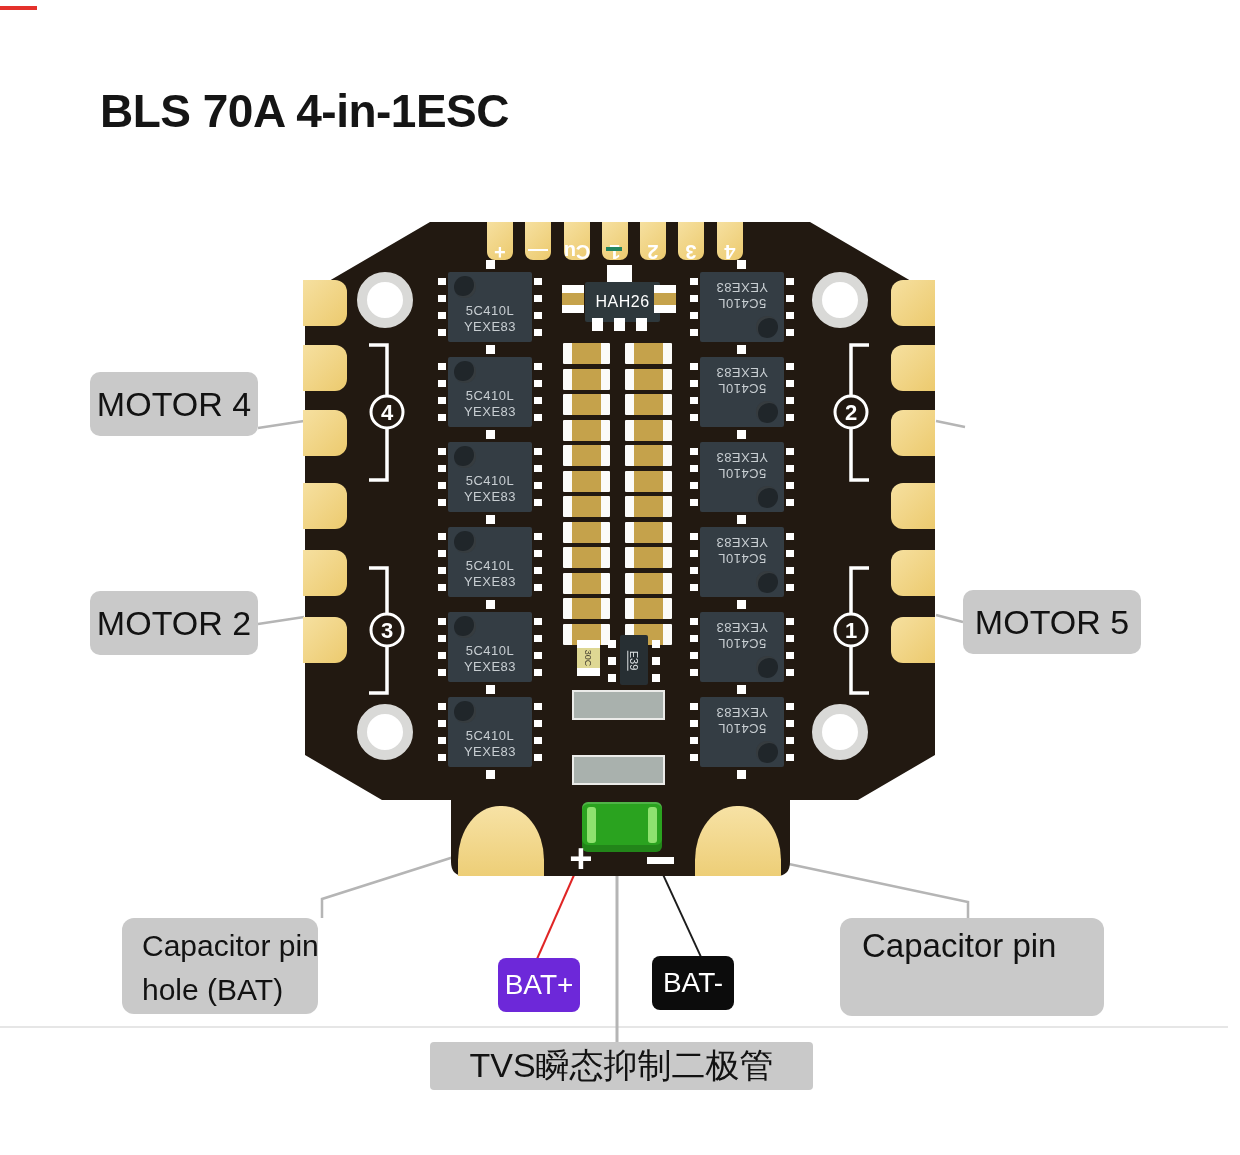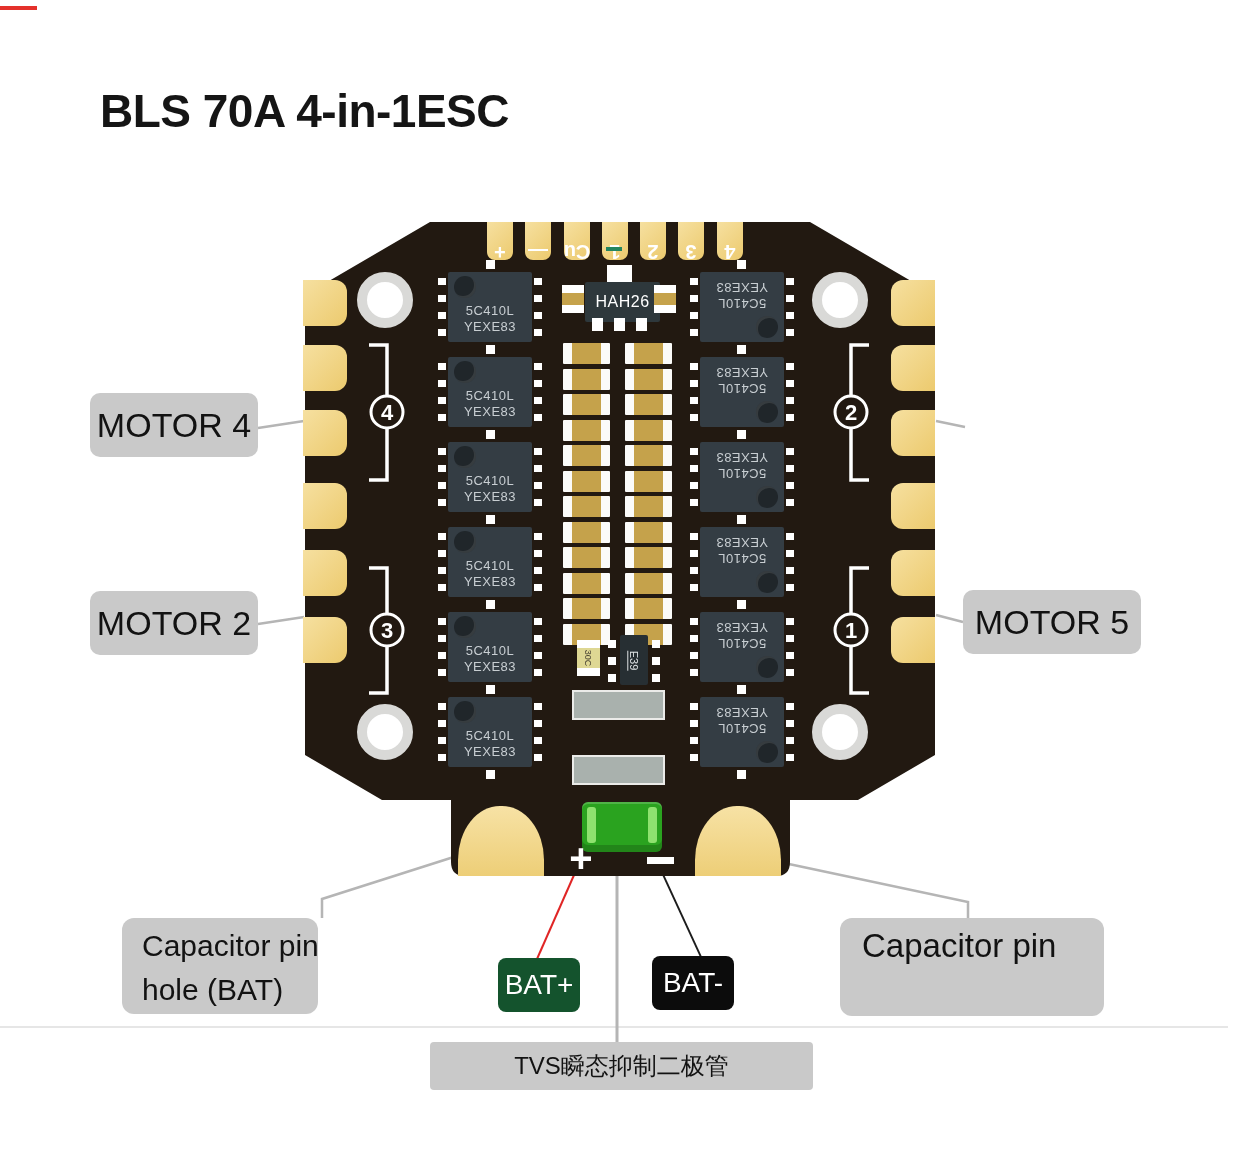--- a/index.html
+++ b/index.html
@@ -96,21 +96,21 @@
     font-weight:bold; text-align:center; line-height:40px; }
   .bminus { position:absolute; left:344px; top:637px; width:27px; height:7px; background:#fff; }
 
   
   .callout { position:absolute; z-index:3; background:#c9c9c9; color:#121212; }
   .motorbox { width:178px; height:64px; border-radius:10px; font-size:34px;
     display:flex; align-items:center; justify-content:center; white-space:nowrap; }
   .capbox { border-radius:12px; }
   .capbox p { white-space:nowrap; }
   .batbox { border-radius:8px; color:#fff; font-size:28px; display:flex; align-items:center; justify-content:center; }
-  .tvsbox { border-radius:4px; font-size:24px; display:flex; align-items:center; justify-content:center; white-space:nowrap; }
+  .tvsbox { border-radius:4px; font-size:34px; display:flex; align-items:center; justify-content:center; white-space:nowrap; }
 </style>
 </head>
 <body>
 
 <div class="page">
 
   <div class="red-dash"></div>
   <div class="title">BLS 70A 4-in-1ESC</div>
   <div class="baseline"></div>
 
@@ -364,30 +364,30 @@
     <div class="bigpad" style="left:155px"></div>
     <div class="bigpad" style="left:392px"></div>
     <div class="tvs-comp">
         <div class="gl a"></div>
         <div class="gl b"></div>
       </div>
     <div class="bplus">+</div>
     <div class="bminus"></div>
   </div>
 
-  <div class="callout motorbox" style="left:90px;top:393px;width:168px">MOTOR 4</div>
+  <div class="callout motorbox" style="left:90px;top:372px;width:168px">MOTOR 4</div>
   <div class="callout motorbox" style="left:90px;top:591px;width:168px">MOTOR 2</div>
   <div class="callout motorbox" style="left:963px;top:590px;width:178px">MOTOR 5</div>
 
   <div class="callout capbox" style="left:122px;top:918px;width:196px;height:96px;font-size:30px;line-height:44px;padding:6px 0 0 20px">
     <p>Capacitor pin</p>
     <p>hole (BAT)</p>
   </div>
   <div class="callout capbox" style="left:840px;top:918px;width:264px;height:98px;font-size:33px;line-height:46px;padding:5px 0 0 22px">
     <p>Capacitor pin</p>
   </div>
 
-  <div class="callout batbox" style="left:498px;top:958px;width:82px;height:54px;background:#14532d">BAT+</div>
+  <div class="callout batbox" style="left:498px;top:958px;width:82px;height:54px;background:#6d28d9">BAT+</div>
   <div class="callout batbox" style="left:652px;top:956px;width:82px;height:54px;background:#0c0c0c">BAT-</div>
 
   <div class="callout tvsbox" style="left:430px;top:1042px;width:383px;height:48px">TVS瞬态抑制二极管</div>
 
 </div>
 
 </body></html>

